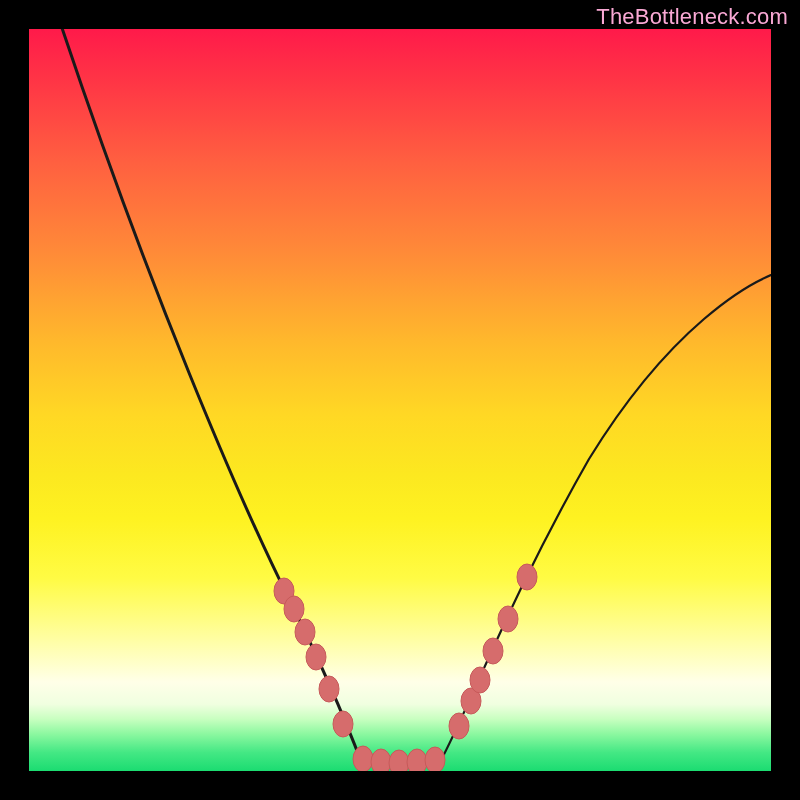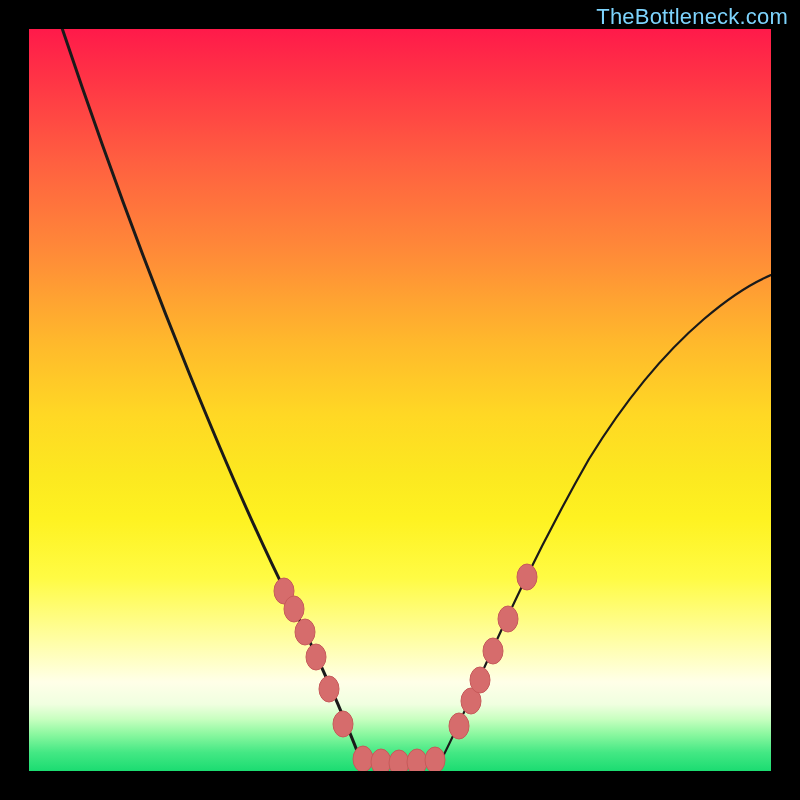--- a/index.html
+++ b/index.html
@@ -42,21 +42,21 @@
       #c8ffc0 93%,
       #8cf8a0 95%,
       #44e884 97.5%,
       #1bdc71 100%
     );
   }
   .watermark {
     position: absolute;
     top: 4px;
     right: 12px;
-    color: #7dd3fc;
+    color: #f9a8d4;
     font-size: 22px;
     font-weight: 500;
     letter-spacing: 0.2px;
     z-index: 5;
   }
   svg.curves {
     position: absolute;
     left: 0;
     top: 0;
     width: 742px;

